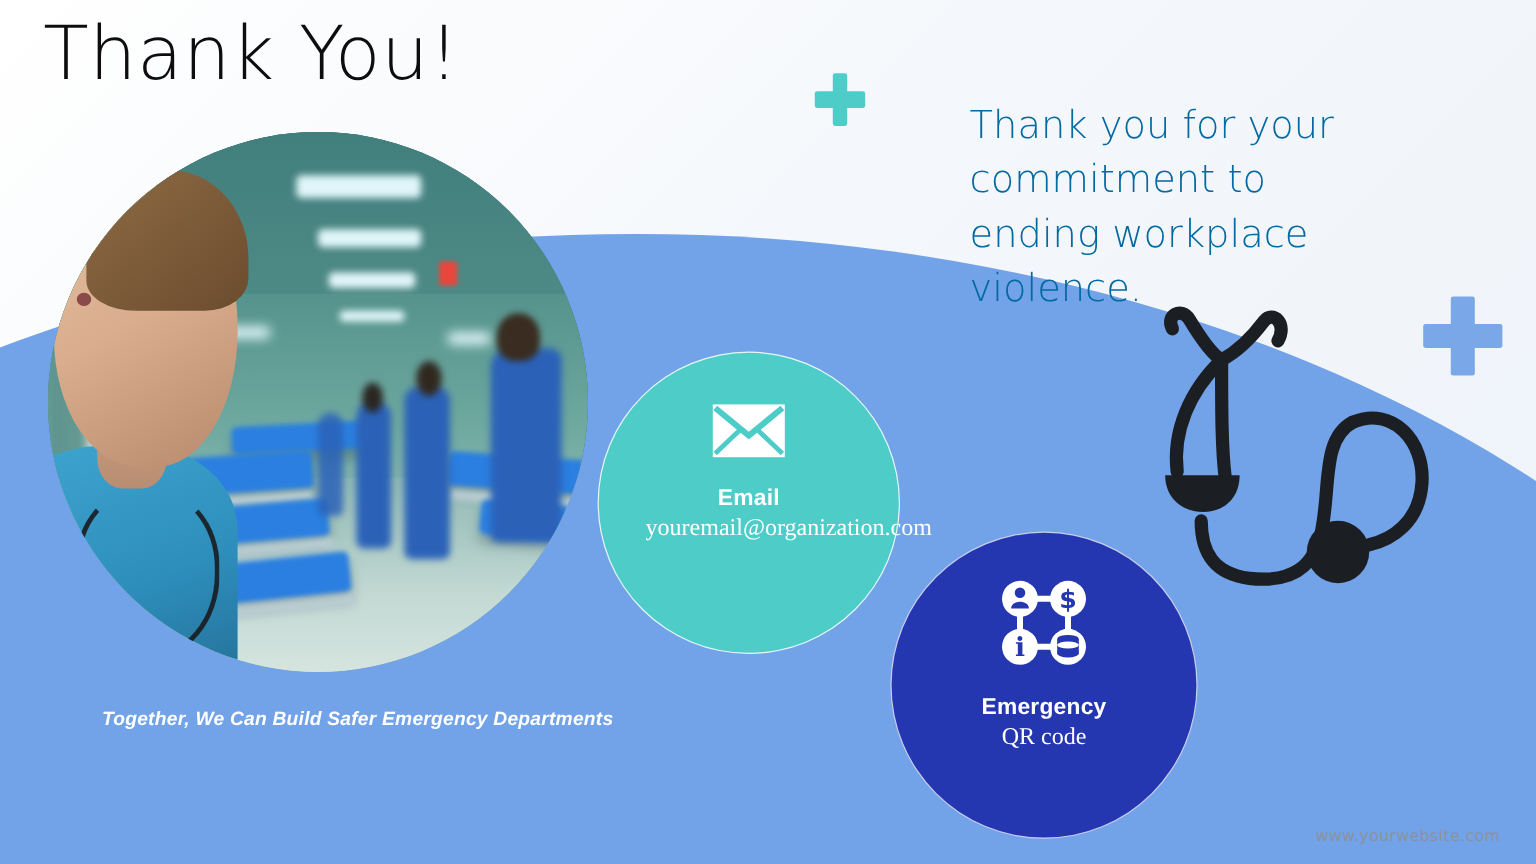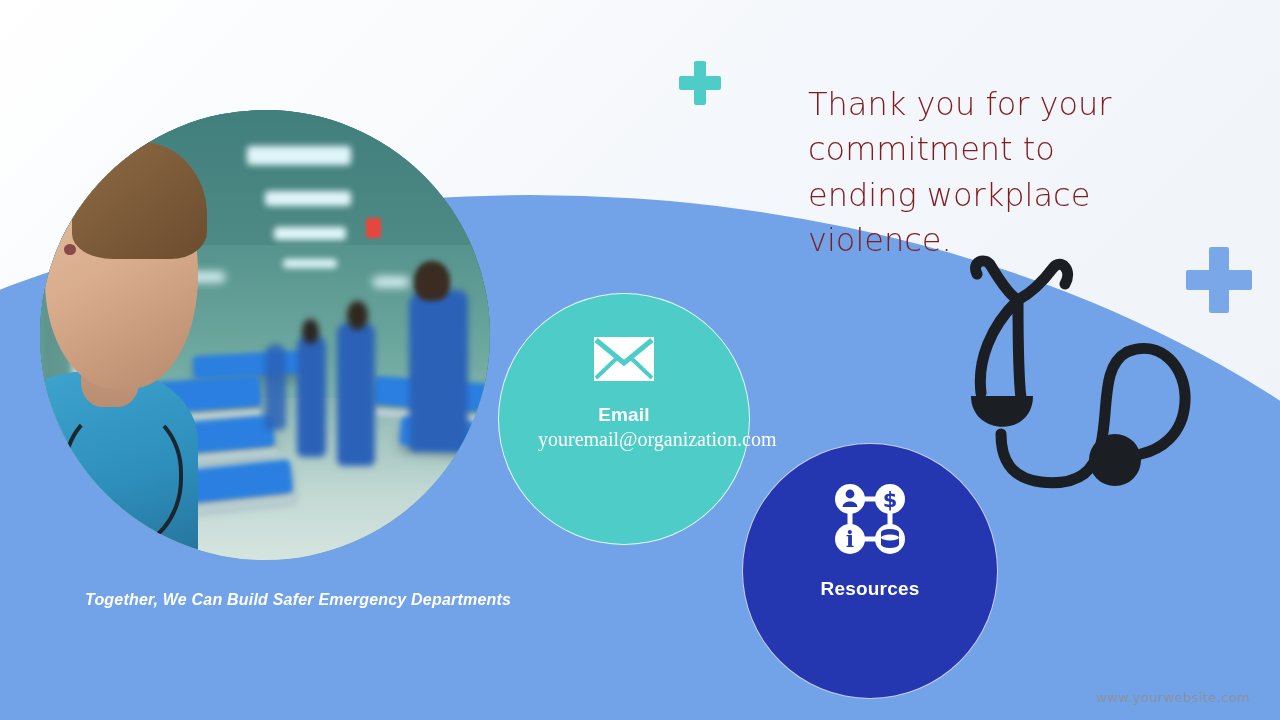--- a/index.html
+++ b/index.html
@@ -29,21 +29,21 @@
     font-size:62px;line-height:1.05;
     font-weight:300;letter-spacing:.5px;
     color:#0d0d0f;
     font-family:"DejaVu Sans","Liberation Sans",sans-serif;
   }
 
   
   .lead{
     position:absolute;left:808px;top:82px;width:360px;
     font-size:32px;line-height:1.42;
-    font-weight:300;color:#7f1d1d;
+    font-weight:300;color:#0369a1;
     font-family:"DejaVu Sans","Liberation Sans",sans-serif;
   }
 
   
   .photo{
     position:absolute;left:40px;top:110px;width:450px;height:450px;
     border-radius:50%;overflow:hidden;
     background:#2b6b6a;
   }
   .ph-room{
@@ -178,20 +178,21 @@
   }
 </style>
 </head>
 <body>
 
 <div id="slide">
 
   <div class="bg-wash"></div>
   <div class="blue-blob"></div>
 
+  <div class="title">Thank You!</div>
 
   <div class="lead">Thank you for your commitment to ending workplace violence.</div>
 
   <div class="photo">
     <div class="ph-room"></div>
     <div class="ph-ceil"></div>
     <div class="wall-l"></div>
     <div class="ph-floor"></div>
 
     <div class="lamp l1"></div>
@@ -295,20 +296,21 @@
         <text x="57" y="25" font-family="DejaVu Sans, sans-serif" font-size="21" font-weight="bold" fill="#2436b0" text-anchor="middle">$</text>
 
         <text x="17" y="65" font-family="DejaVu Serif, serif" font-size="22" font-weight="bold" fill="#2436b0" text-anchor="middle">i</text>
 
         <ellipse cx="57" cy="50.5" rx="9" ry="3.4" fill="#2436b0"></ellipse>
         <rect x="48" y="50.5" width="18" height="12" fill="#2436b0"></rect>
         <ellipse cx="57" cy="62.5" rx="9" ry="3.4" fill="#2436b0"></ellipse>
         <ellipse cx="57" cy="55.5" rx="9" ry="3" fill="#ffffff"></ellipse>
       </svg>
     </div>
-    <div class="c-title">Resources</div>
+    <div class="c-title">Emergency</div>
+    <div class="c-sub">QR code</div>
   </div>
 
   <div class="tagline">Together, We Can Build Safer Emergency Departments</div>
 
   <div class="website">www.yourwebsite.com</div>
 
 </div>
 
 </body></html>

